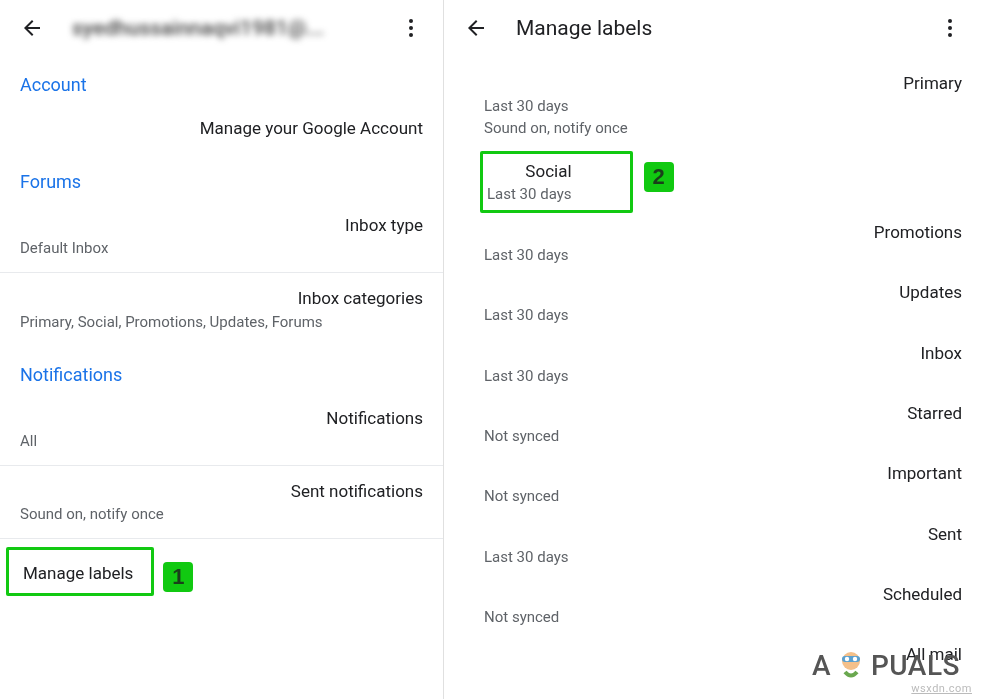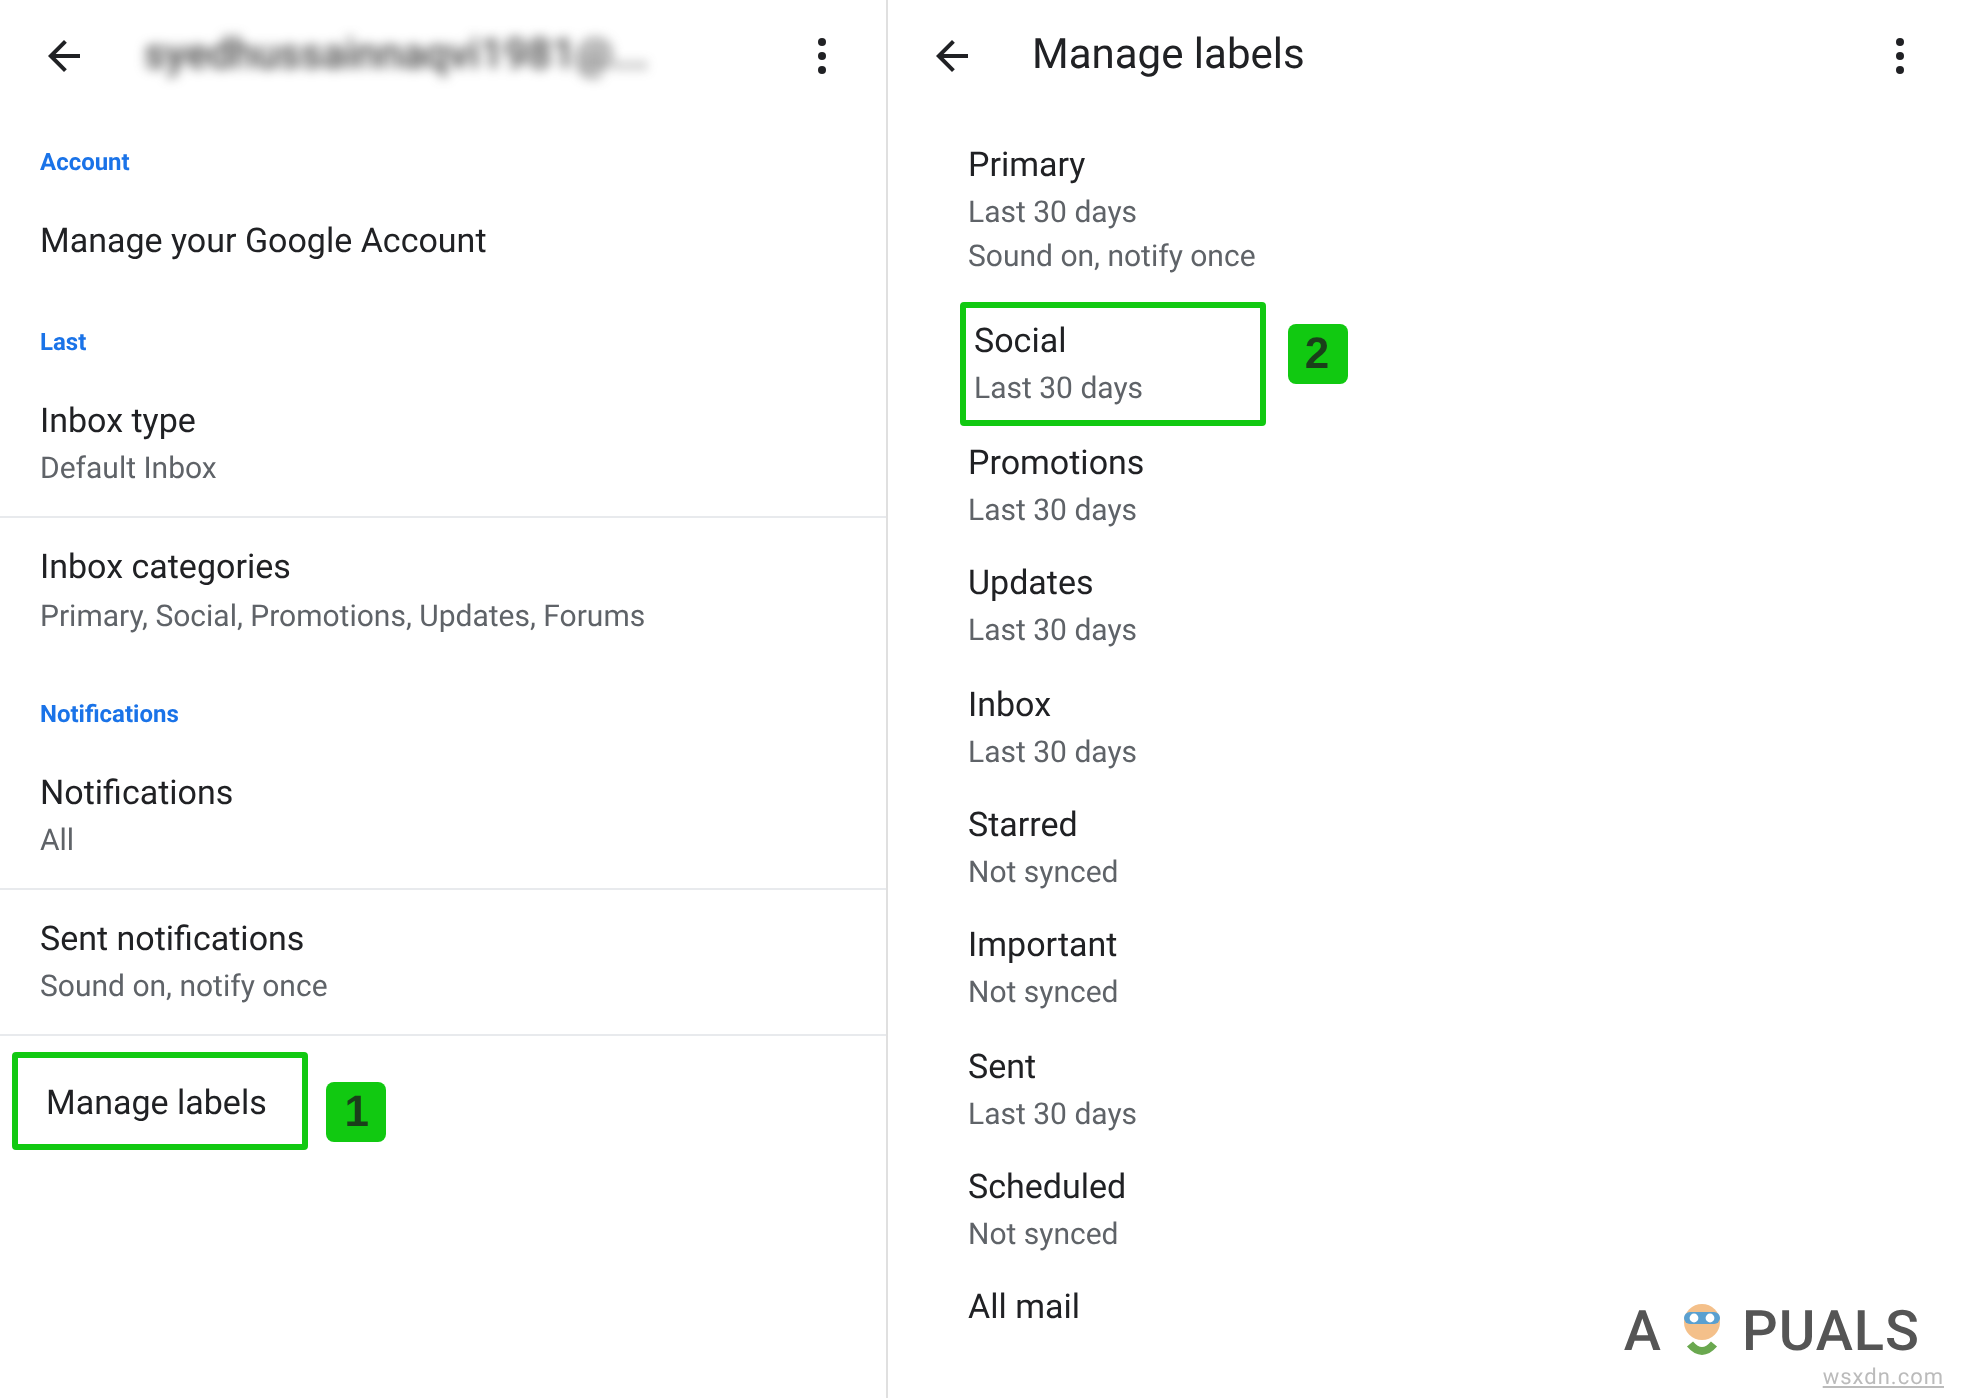--- a/index.html
+++ b/index.html
@@ -54,37 +54,38 @@
       padding-left: 16px;
       white-space: nowrap;
       overflow: hidden;
     }
     .header-title.blurred {
       filter: blur(3px);
       color: #444;
       font-weight: 500;
     }
     .section-header {
-      font-size: 12px;
-      font-weight: 700;
+      font-size: 18px;
+      font-weight: 400;
       color: #1a73e8;
       padding: 18px 20px 8px 20px;
     }
     .list-item {
       padding: 14px 20px 14px 20px;
       cursor: pointer;
     }
     .list-item-right {
       padding: 8px 20px 8px 40px;
       cursor: pointer;
     }
     .item-title {
       font-size: 17px;
       color: #202124;
       line-height: 1.3;
+      text-align: right;
     }
     .item-sub {
       font-size: 15px;
       color: #5f6368;
       line-height: 1.35;
       margin-top: 2px;
     }
     .divider {
       height: 1px;
       background: #e8eaed;
@@ -178,21 +179,21 @@
           <circle cx="12" cy="19" r="2"></circle>
         </svg>
     </div>
   </div>
 
   <div class="section-header">Account</div>
   <div class="list-item">
     <div class="item-title">Manage your Google Account</div>
   </div>
 
-  <div class="section-header">Last</div>
+  <div class="section-header">Forums</div>
   <div class="list-item">
     <div class="item-title">Inbox type</div>
     <div class="item-sub">Default Inbox</div>
   </div>
   <div class="divider"></div>
   <div class="list-item">
     <div class="item-title">Inbox categories</div>
     <div class="item-sub">Primary, Social, Promotions, Updates, Forums</div>
   </div>
 

